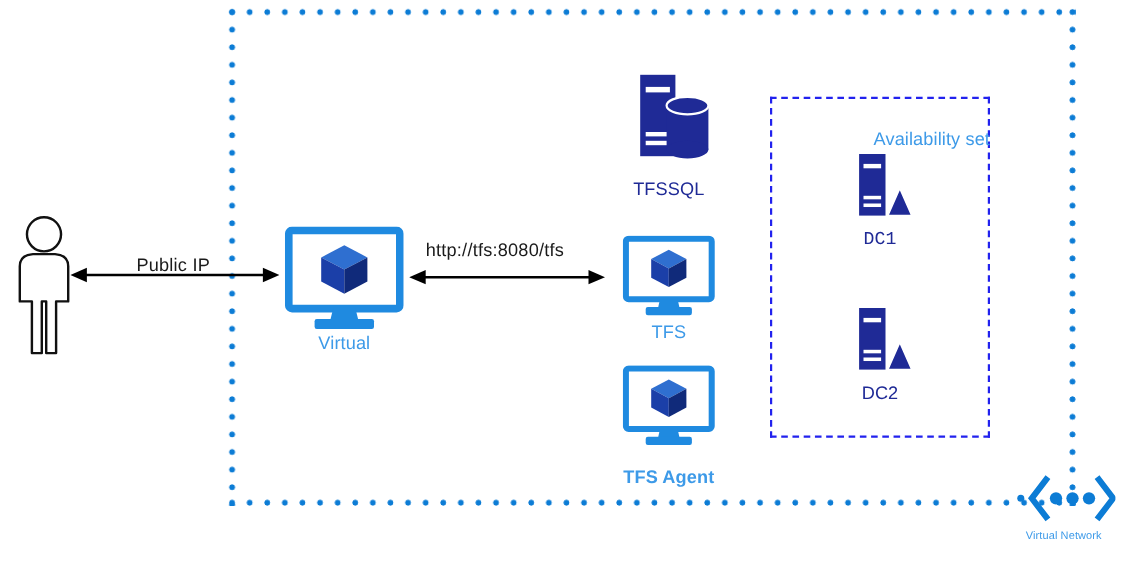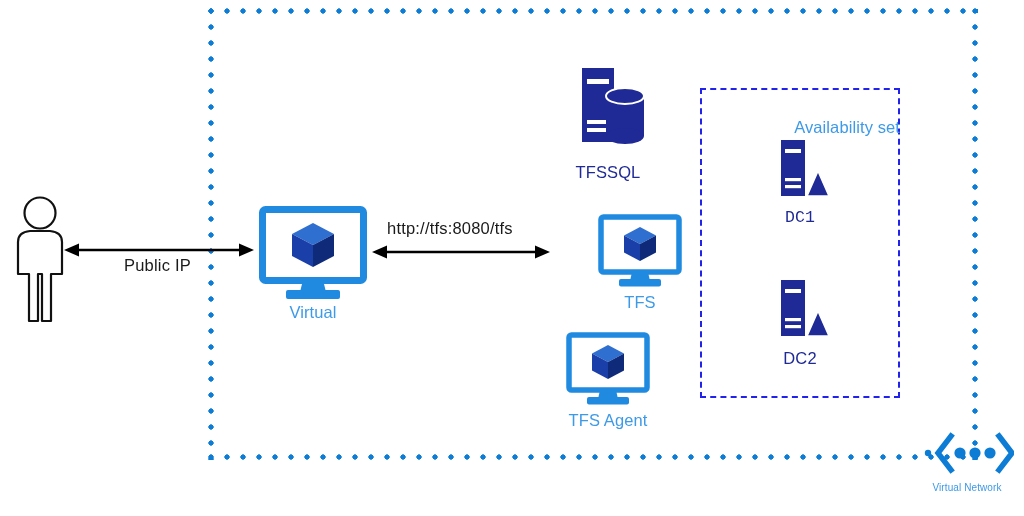--- a/index.html
+++ b/index.html
@@ -146,21 +146,21 @@
     </svg>
   </div>
 
   <div class="arrow" style="left:64px; top:238px;">
     <svg width="190" height="24" viewBox="0 0 190 24">
       <line x1="13" y1="12" x2="177" y2="12" stroke="#000000" stroke-width="2.4"></line>
       <polygon points="0,12 15,5.5 15,18.5" fill="#000000"></polygon>
       <polygon points="190,12 175,5.5 175,18.5" fill="#000000"></polygon>
     </svg>
   </div>
-  <div class="arrow-label" style="left:124px; top:232px;margin-top:24px;">Public IP</div>
+  <div class="arrow-label" style="left:124px; top:232px;">Public IP</div>
 
   <div class="node" style="left:252px; top:206px; width:122px;">
     <svg class="icon-holder" width="108" height="96" viewBox="0 0 108 96">
       <rect x="3.5" y="3.5" width="101" height="71" rx="3" ry="3" fill="#ffffff" stroke="#1f8ae0" stroke-width="7"></rect>
       <path d="M44 74 L64 74 L67 86 L41 86 Z" fill="#1f8ae0"></path>
       <rect x="27" y="84" width="54" height="9" rx="2" fill="#1f8ae0"></rect>
       <g>
         <path d="M54 17 L75 28 L54 39 L33 28 Z" fill="#2f6fd0"></path>
         <path d="M33 28 L54 39 L54 61 L33 50 Z" fill="#1b3fa8"></path>
         <path d="M75 28 L75 50 L54 61 L54 39 Z" fill="#102a7a"></path>
@@ -186,21 +186,21 @@
       <rect x="19" y="64" width="22" height="4" fill="#ffffff"></rect>
       <g>
         <rect x="38" y="32" width="38" height="40" fill="#1f2a96"></rect>
         <ellipse cx="57" cy="32" rx="19" ry="8" fill="#1f2a96" stroke="#ffffff" stroke-width="2"></ellipse>
         <ellipse cx="57" cy="72" rx="19" ry="8" fill="#1f2a96"></ellipse>
       </g>
     </svg>
     <div class="node-label label-navy" style="margin-top:16px;">TFSSQL</div>
   </div>
 
-  <div class="node" style="left:592px; top:214px; width:96px;">
+  <div class="node" style="left:560px; top:214px; width:96px;">
     <svg class="icon-holder" width="84" height="76" viewBox="0 0 84 76">
       <rect x="3" y="3" width="78" height="55" rx="2.5" ry="2.5" fill="#ffffff" stroke="#1f8ae0" stroke-width="5.5"></rect>
       <path d="M34 58 L50 58 L52 67 L32 67 Z" fill="#1f8ae0"></path>
       <rect x="21" y="65" width="42" height="7.5" rx="2" fill="#1f8ae0"></rect>
       <g>
         <path d="M42 13 L58 21.5 L42 30 L26 21.5 Z" fill="#2f6fd0"></path>
         <path d="M26 21.5 L42 30 L42 47 L26 38.5 Z" fill="#1b3fa8"></path>
         <path d="M58 21.5 L58 38.5 L42 47 L42 30 Z" fill="#102a7a"></path>
       </g>
     </svg>
@@ -211,21 +211,21 @@
     <svg class="icon-holder" width="84" height="76" viewBox="0 0 84 76">
       <rect x="3" y="3" width="78" height="55" rx="2.5" ry="2.5" fill="#ffffff" stroke="#1f8ae0" stroke-width="5.5"></rect>
       <path d="M34 58 L50 58 L52 67 L32 67 Z" fill="#1f8ae0"></path>
       <rect x="21" y="65" width="42" height="7.5" rx="2" fill="#1f8ae0"></rect>
       <g>
         <path d="M42 13 L58 21.5 L42 30 L26 21.5 Z" fill="#2f6fd0"></path>
         <path d="M26 21.5 L42 30 L42 47 L26 38.5 Z" fill="#1b3fa8"></path>
         <path d="M58 21.5 L58 38.5 L42 47 L42 30 Z" fill="#102a7a"></path>
       </g>
     </svg>
-    <div class="node-label label-blue" style="margin-top:2px;">TFS Agent</div>
+    <div class="node-label label-blue" style="margin-top:16px;font-weight:bold;">TFS Agent</div>
   </div>
 
   <div class="node" style="left:758px; top:138px; width:84px;">
     <svg class="icon-holder" width="62" height="68" viewBox="0 0 62 68">
       <rect x="12" y="2" width="24" height="56" fill="#1f2a96"></rect>
       <rect x="16" y="11" width="16" height="4" fill="#ffffff"></rect>
       <rect x="16" y="40" width="16" height="3.2" fill="#ffffff"></rect>
       <rect x="16" y="47" width="16" height="3.2" fill="#ffffff"></rect>
       <path d="M38 58 L49 33 L60 58 Z" fill="#1f2a96" stroke="#ffffff" stroke-width="1.6"></path>
     </svg>

